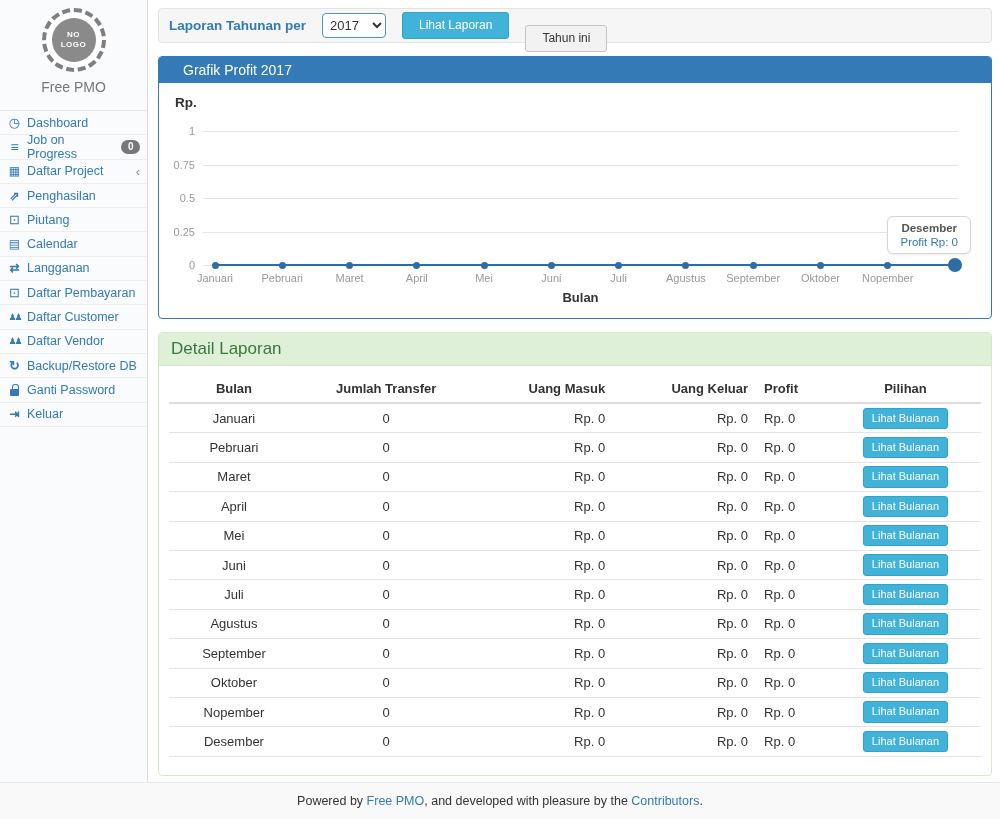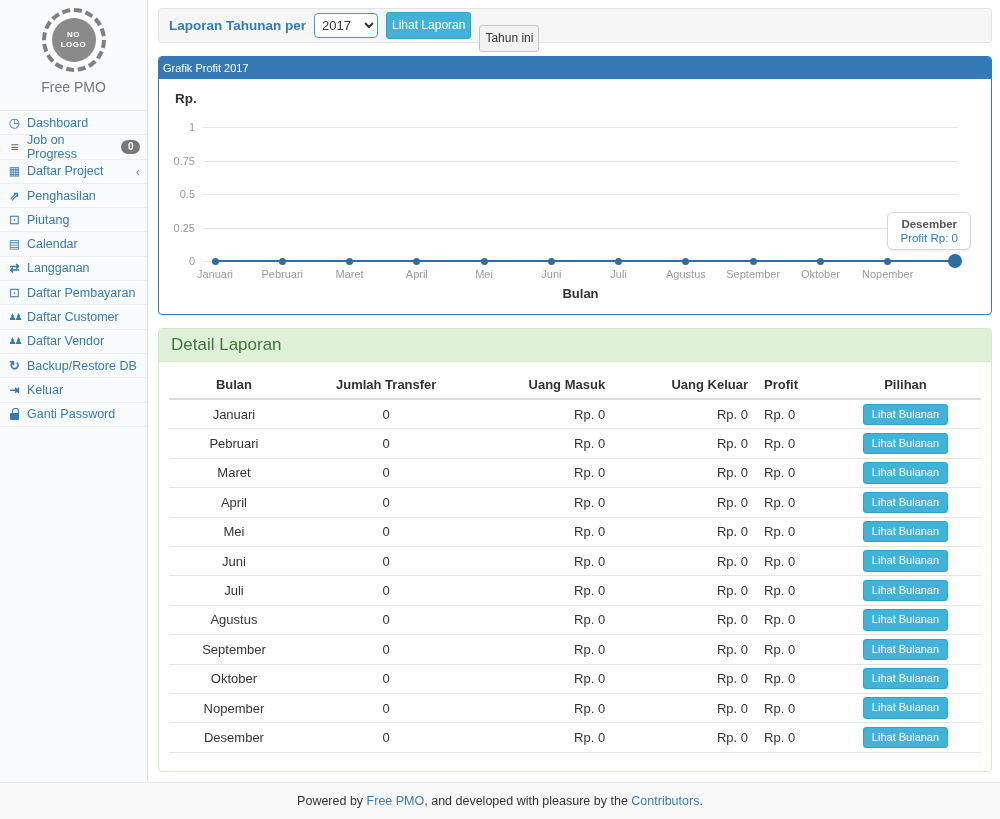--- a/index.html
+++ b/index.html
@@ -50,33 +50,33 @@
 
   
   .main { position:absolute; left:149px; right:0; top:0; bottom:37px;
     background:#fff; padding:8px 8px 0 9px; overflow:hidden; }
   .breadcrumb { margin:2px 6px 16px; background:#f5f5f5; border-radius:4px;
     padding:8px 15px; font-size:13px; color:#777; }
   .breadcrumb a { color:var(--accent); text-decoration:none; }
   .breadcrumb .sep { color:#ccc; padding:0 5px; }
 
   .well { background:#f6f6f6; border:1px solid #e3e3e3; border-radius:4px;
-    padding:5px 10px; margin-bottom:13px; display:flex; align-items:center; gap:8px; height:35px; }
+    padding:5px 10px; margin-bottom:13px; display:flex; align-items:center; gap:16px; height:35px; }
   .well label { color:var(--accent); font-weight:bold; font-size:13.5px; }
   select { height:25px; border:1px solid #4f93ce; border-radius:4px; background:#fff;
     font-size:13px; padding:1px 3px; width:64px; font-family:inherit; color:#333; }
-  .btn { font-size:12px; border-radius:3px; padding:4px 5px; cursor:pointer;
+  .btn { font-size:12px; border-radius:3px; padding:4px 16px; cursor:pointer;
     font-family:inherit; line-height:1.4; }
   .btn-info { background:var(--info); border:1px solid var(--info-border); color:#fff; }
   .btn-default { background:#f2f2f2; border:1px solid #c3c3c3; color:#333;margin-top:26px; }
 
   .panel { border-radius:4px; margin-bottom:13px; background:#fff; }
   .panel-primary { border:1px solid var(--accent); }
   .panel-primary > .panel-heading { background:var(--accent); color:#fff;
-    padding:5px 4px; font-size:11px; border-radius:3px 3px 0 0; }
+    padding:5px 24px; font-size:14px; border-radius:3px 3px 0 0; }
   .panel-success { border:1px solid var(--success-border); }
   .panel-success > .panel-heading { background:var(--success-bg); color:var(--success-text);
     padding:6px 12px; font-size:17px; border-radius:3px 3px 0 0;
     border-bottom:1px solid var(--success-border); }
 
   
   .chart-body { position:relative; height:235px; }
   .axis-ylabel { position:absolute; left:16px; top:12px; font-weight:bold; font-size:13.5px; color:#333; }
   .gridline { position:absolute; left:44px; width:755px; height:1px; background:#e5e5e5; }
   .ytick { position:absolute; left:0; width:36px; text-align:right;
@@ -188,28 +188,28 @@
 
       </a>
 
       <a href="#" class="nav-item" data-name="sidebar-item">
         <span class="icon" data-name="refresh-icon"></span>
         <span data-name="sidebar-item-label">Backup/Restore DB</span>
 
       </a>
 
       <a href="#" class="nav-item" data-name="sidebar-item">
+        <span class="icon" data-name="lock-icon"></span>
+        <span data-name="sidebar-item-label">Ganti Password</span>
+
+      </a>
+
+      <a href="#" class="nav-item" data-name="sidebar-item">
         <span class="icon" data-name="signout-icon"></span>
         <span data-name="sidebar-item-label">Keluar</span>
-
-      </a>
-
-      <a href="#" class="nav-item" data-name="sidebar-item">
-        <span class="icon" data-name="lock-icon"></span>
-        <span data-name="sidebar-item-label">Ganti Password</span>
 
       </a>
     </nav>
 </aside>
 
 <main class="main" data-name="main-content">
 
 
   <div class="well" data-name="report-filter-bar">
     <label data-name="filter-label">Laporan Tahunan per</label>

